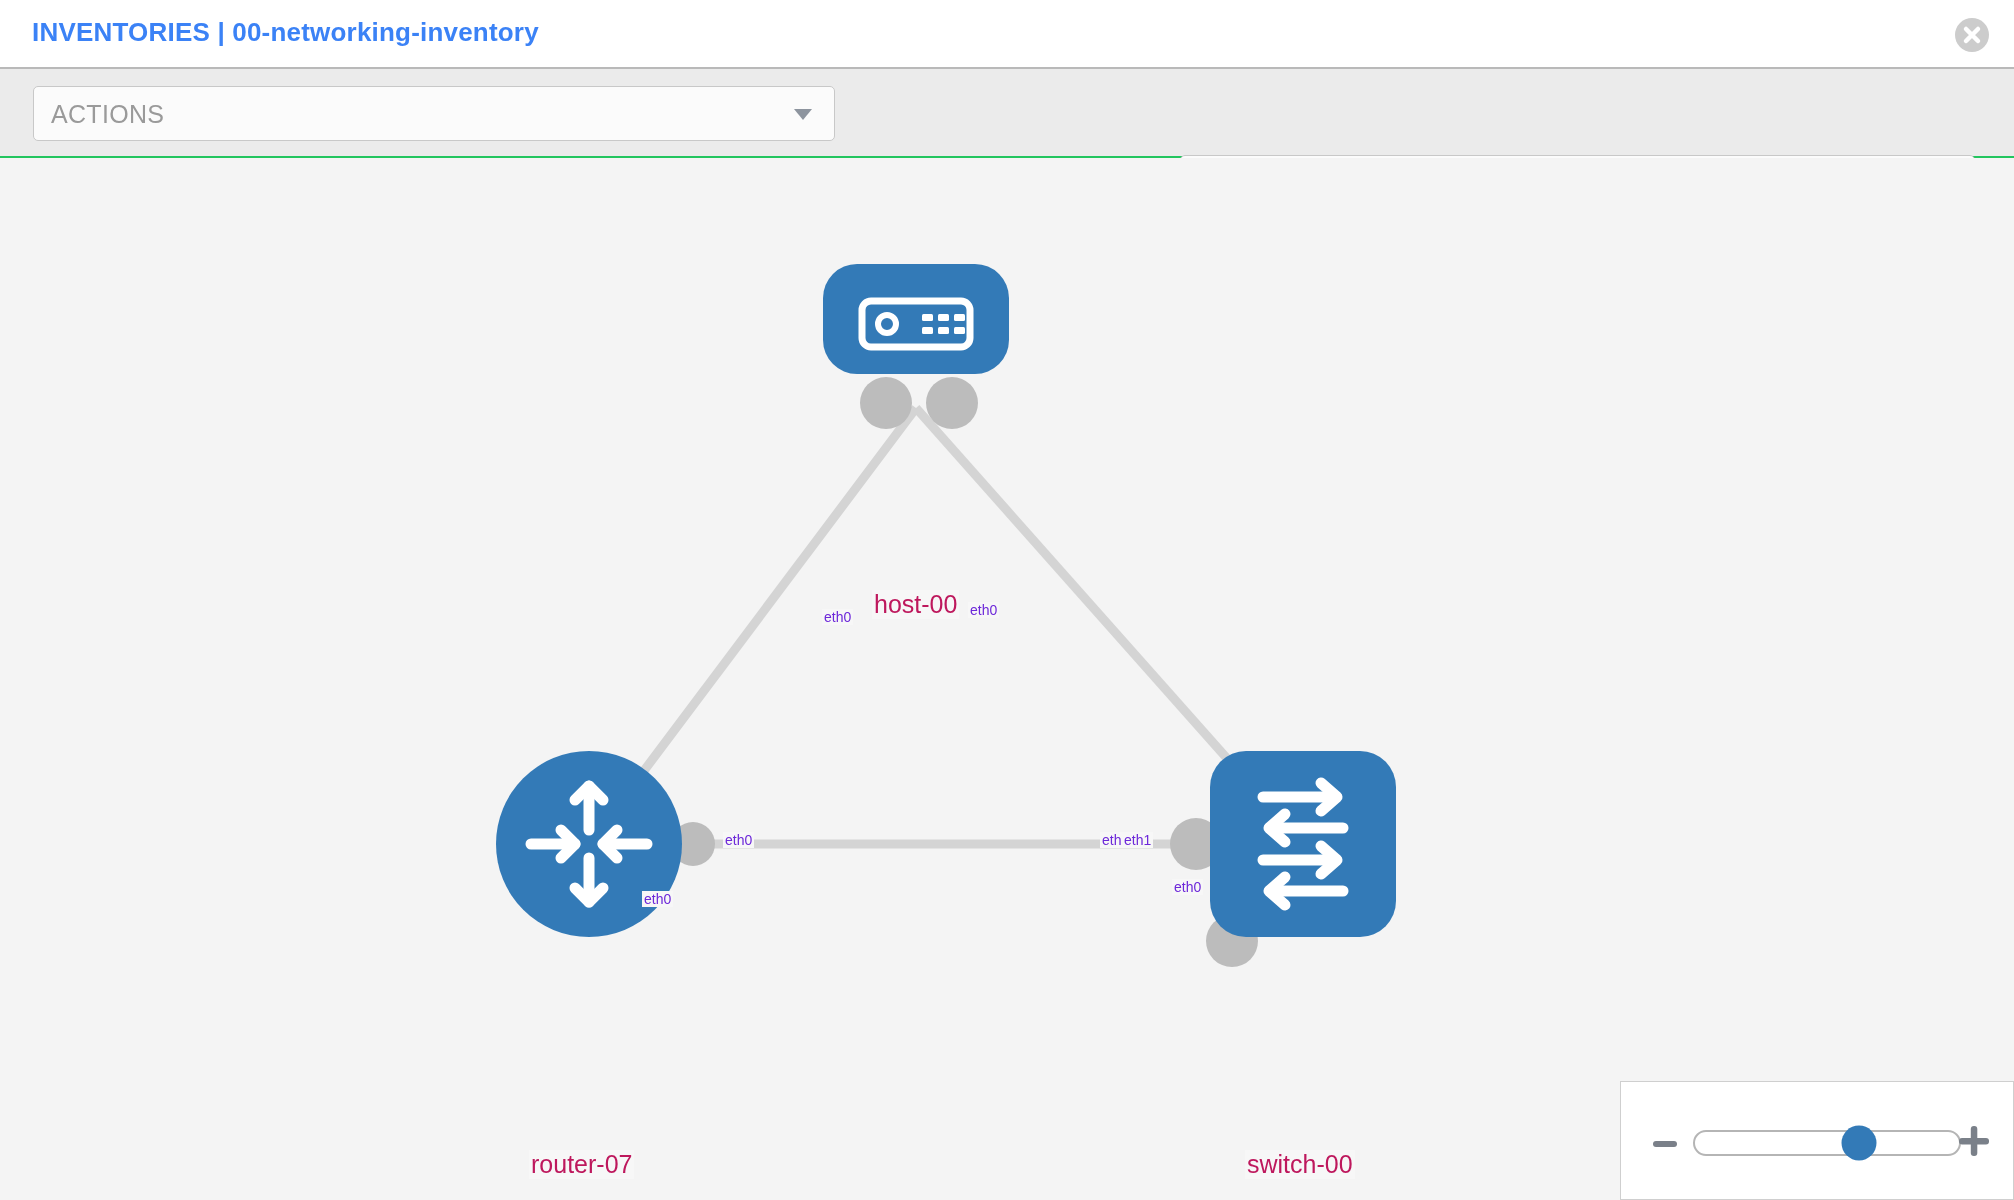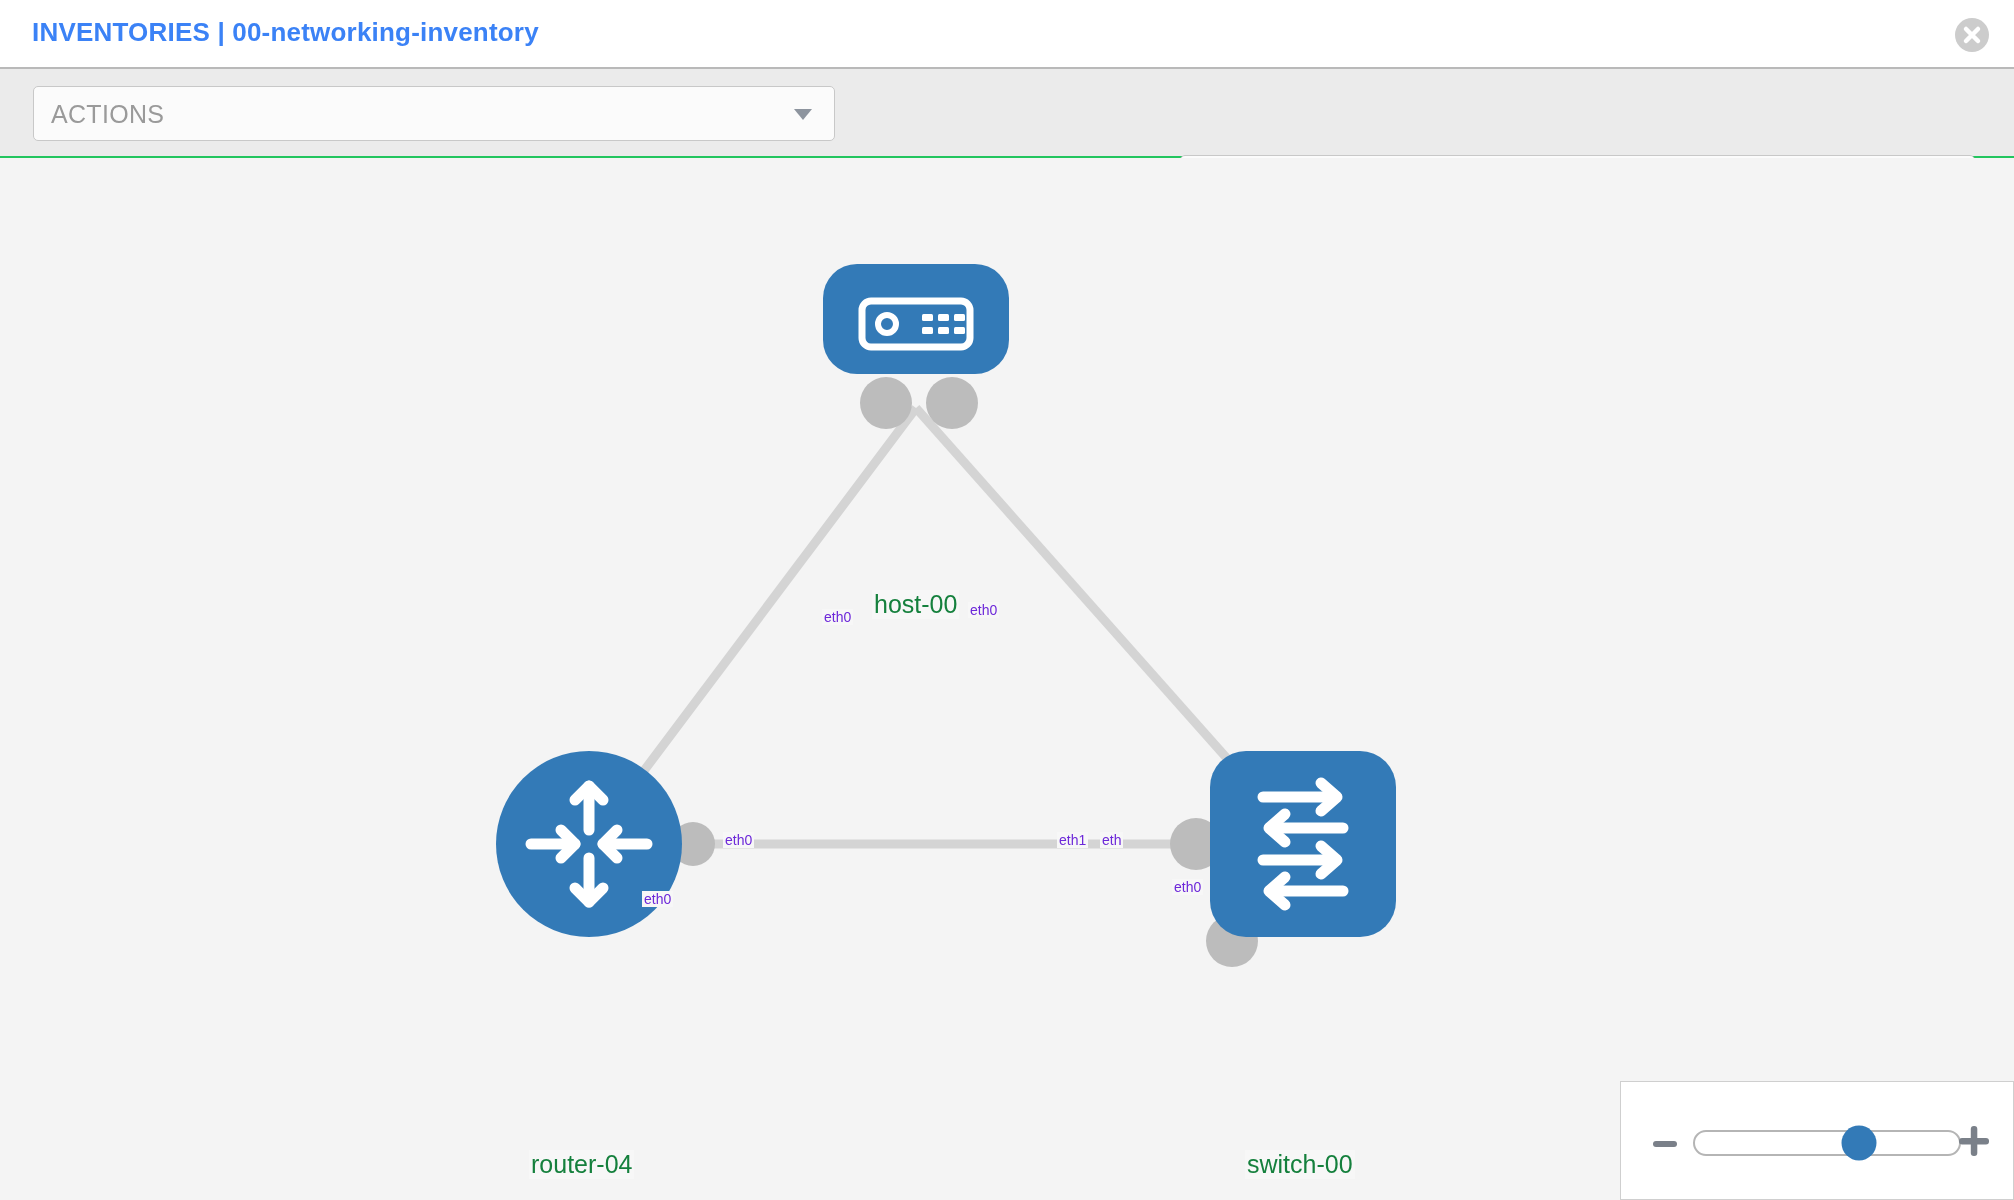--- a/index.html
+++ b/index.html
@@ -93,21 +93,21 @@
     position: absolute; top: 158px; left: 0;
     width: 2014px; height: 1042px;
     background: #f4f4f4;
     overflow: hidden;
   }
   .topo-svg { position: absolute; top: 0; left: 0; }
 
   .node-label {
     position: absolute;
     font-size: 25px;
-    color: #15803d;
+    color: #be185d;
     background: #f7f7f7;
     white-space: nowrap;
     padding: 0 2px;
   }
   .edge-label {
     position: absolute;
     font-size: 14px;
     color: #6d28d9;
     background: #f7f7f7;
     white-space: nowrap;
@@ -263,30 +263,30 @@
           <path d="M-40,16 L32,16"></path>
           <path d="M18,2 L34,16 L18,30"></path>
 
           <path d="M40,47 L-32,47"></path>
           <path d="M-18,33 L-34,47 L-18,61"></path>
         </g>
       </g>
     </svg>
 
     <div class="node-label" style="left:872px; top:432px;">host-00</div>
-    <div class="node-label" style="left:529px; top:992px;">router-04</div>
+    <div class="node-label" style="left:529px; top:992px;">router-07</div>
     <div class="node-label" style="left:1245px; top:992px;">switch-00</div>
 
     <div class="edge-label" style="left:822px; top:451px;">eth0</div>
     <div class="edge-label" style="left:968px; top:444px;">eth0</div>
     <div class="edge-label" style="left:642px; top:733px;">eth0</div>
     <div class="edge-label" style="left:1172px; top:721px;">eth0</div>
     <div class="edge-label" style="left:723px; top:674px;">eth0</div>
     <div class="edge-label" style="left:1100px; top:674px;">eth</div>
-    <div class="edge-label" style="left:1057px; top:674px;">eth1</div>
+    <div class="edge-label" style="left:1122px; top:674px;">eth1</div>
   </div>
 
   <div class="zoom-panel">
 
     <div class="zoom-minus">
       <svg width="28" height="28" viewBox="0 0 28 28">
         <rect x="2" y="11" width="24" height="6" rx="3" fill="#7a8089"></rect>
       </svg>
     </div>
 

